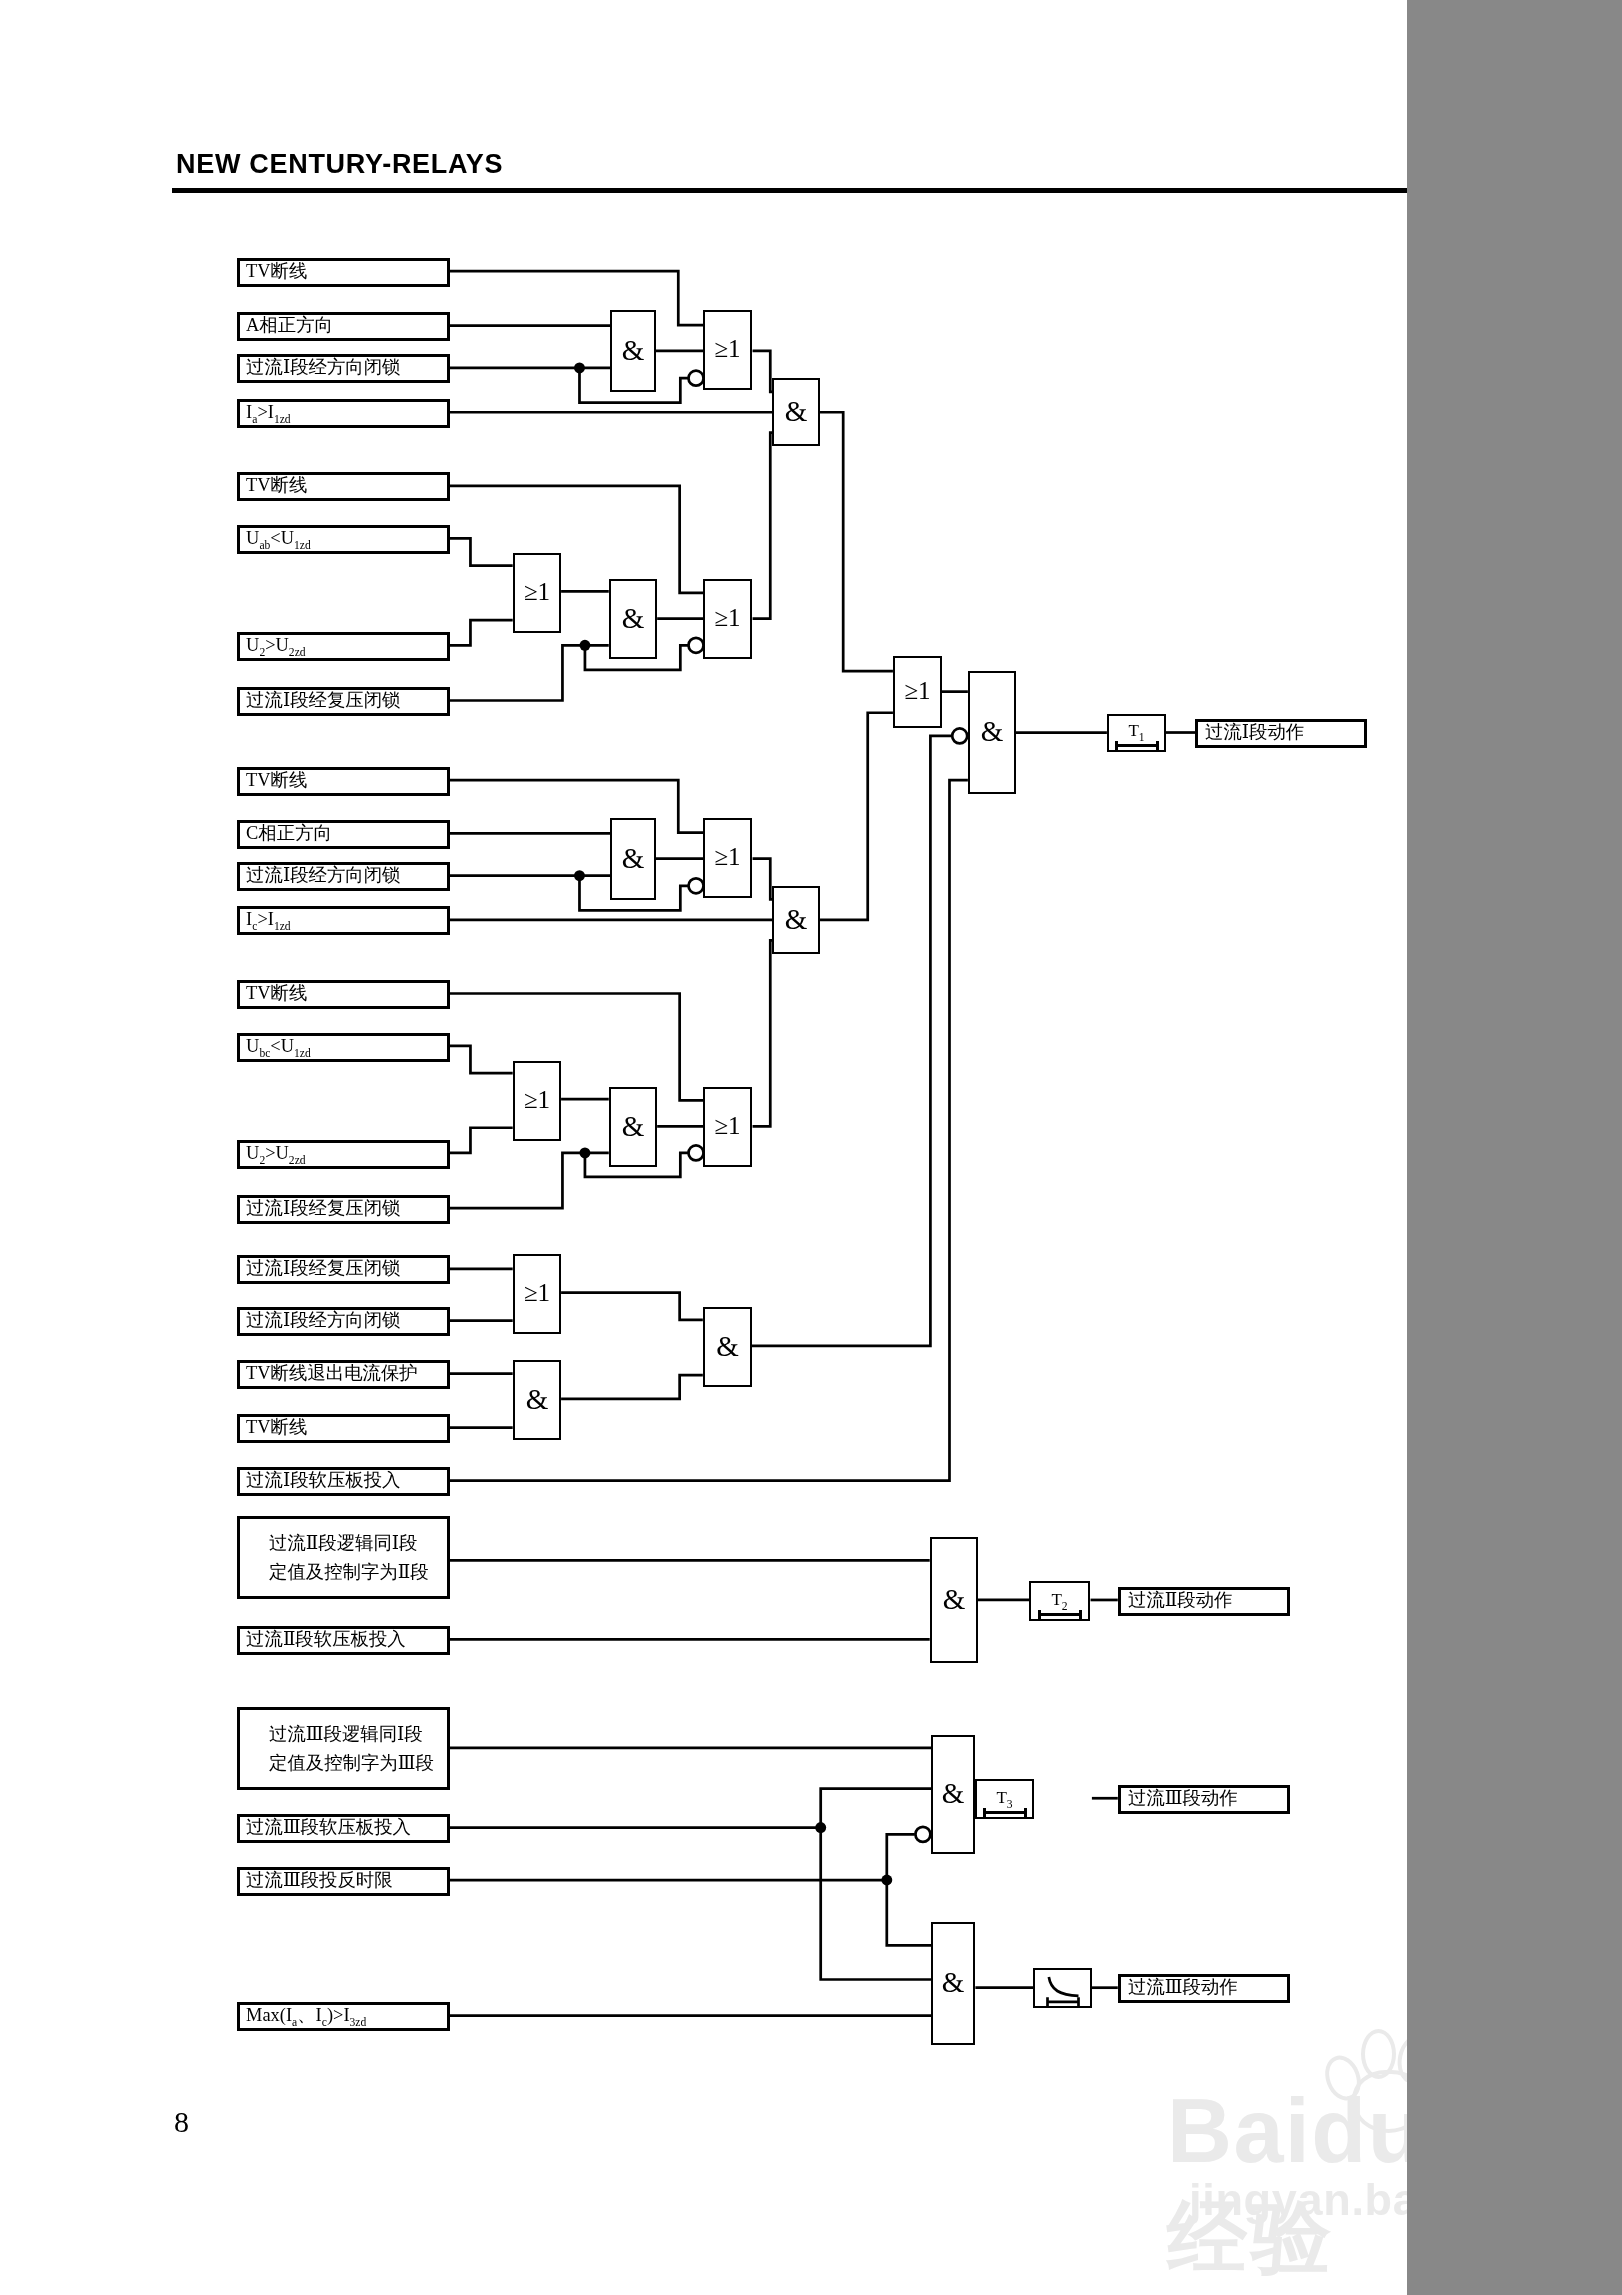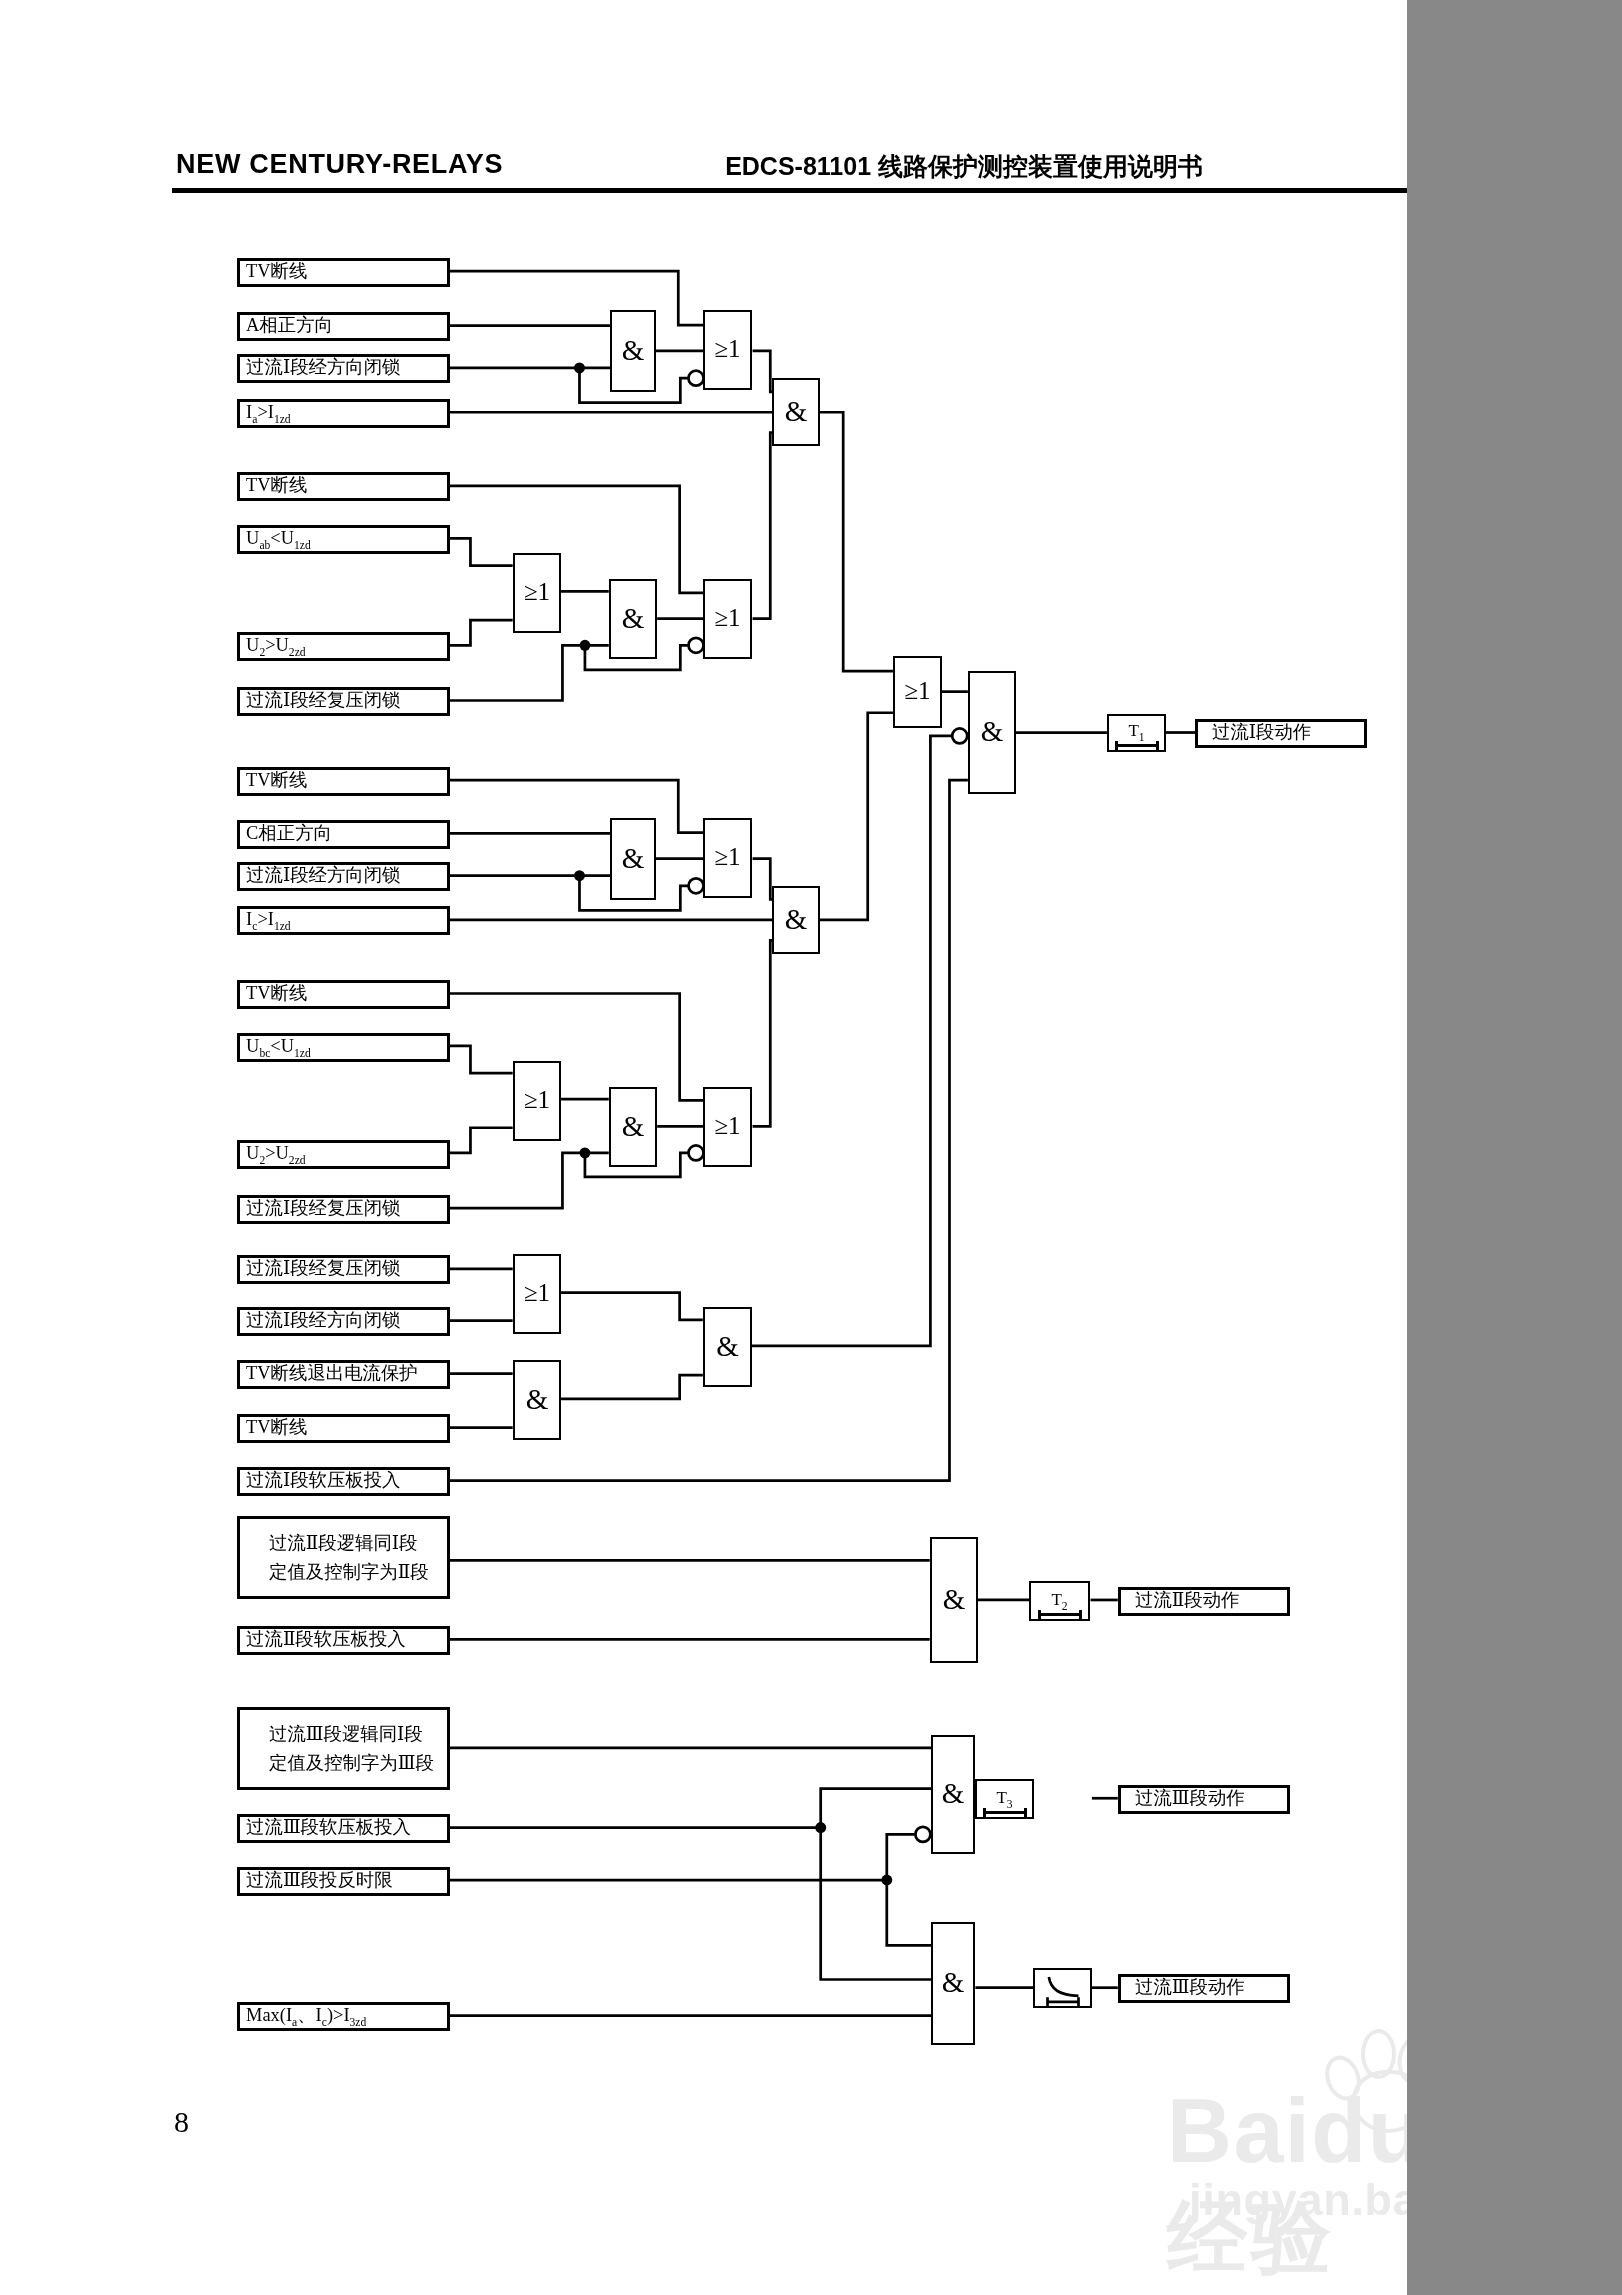--- a/index.html
+++ b/index.html
@@ -43,21 +43,21 @@
     box-sizing:border-box;
     font-size:18.4px;line-height:21px;
     padding-left:6.1px;white-space:nowrap;
   }
   .ibox.big{height:83px;padding-top:9.5px;padding-left:29px;line-height:29px;}
   .ibox.big span{display:block;}
   .obox{
     position:absolute;width:172px;height:29px;
     border:3.4px solid var(--ink);background:var(--paper);
     box-sizing:border-box;
-    font-size:18.4px;line-height:21px;padding-left:14px;white-space:nowrap;
+    font-size:18.4px;line-height:21px;padding-left:7px;white-space:nowrap;
   }
   sub{font-size:11.6px;line-height:0;vertical-align:-4.8px;}
   
   .gate{
     position:absolute;border:2.7px solid var(--ink);background:var(--paper);
     box-sizing:border-box;
     display:flex;align-items:center;justify-content:center;
     font-size:29px;
   }
   .gate .glabel{transform:translateY(-1.4px);}
@@ -91,21 +91,20 @@
   .paw .p3{left:79px;top:5.5px;width:27px;height:42px;transform:rotate(12deg);}
   .paw .p4{left:109px;top:35px;width:24.5px;height:35px;transform:rotate(24deg);}
   .paw .pad{left:33px;top:42px;width:65px;height:55px;border-radius:46% 46% 50% 50%;}
 </style>
 </head>
 <body>
 
 <div class="page">
 
   <div class="hdr-left">NEW CENTURY-RELAYS</div>
-  <div class="hdr-right">EDCS-81101 线路保护测控装置使用说明书</div>
   <div class="hdr-rule"></div>
 
   <svg class="wires" viewBox="0 0 2381 3368">
     <g>
 
       <polyline points="658,398 995,398 995,477 1032,477"></polyline>
       <polyline points="658,478 895,478"></polyline>
       <polyline points="658,540 895,540"></polyline>
       <polyline points="850,540 850,591 998,591 998,555 1011,555"></polyline>
       <polyline points="962,515 1032,515"></polyline>

